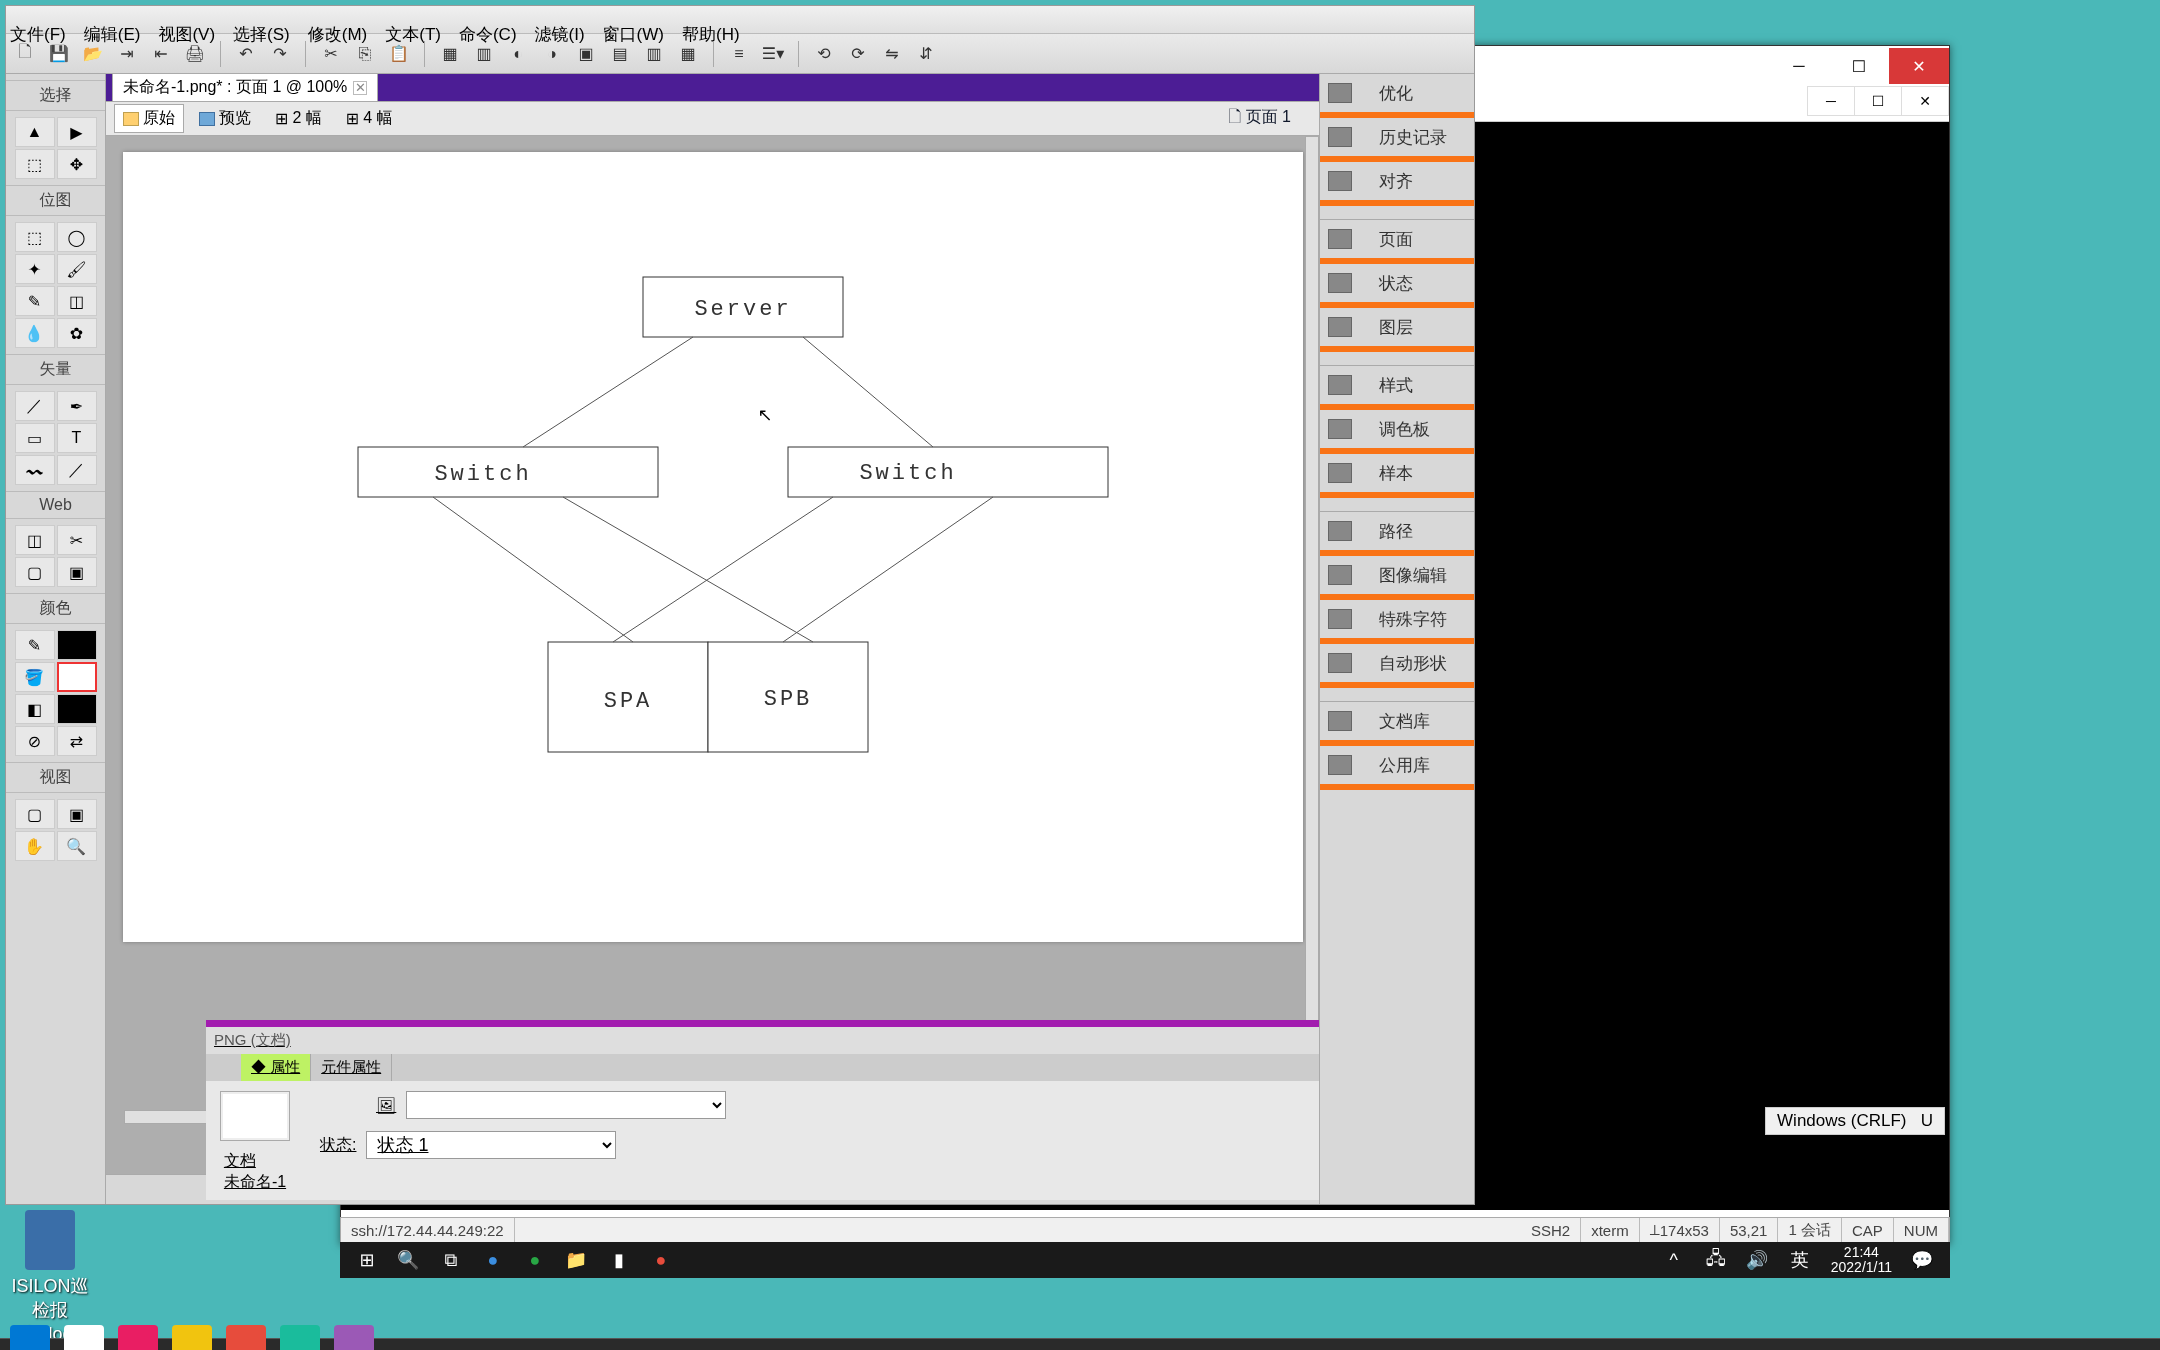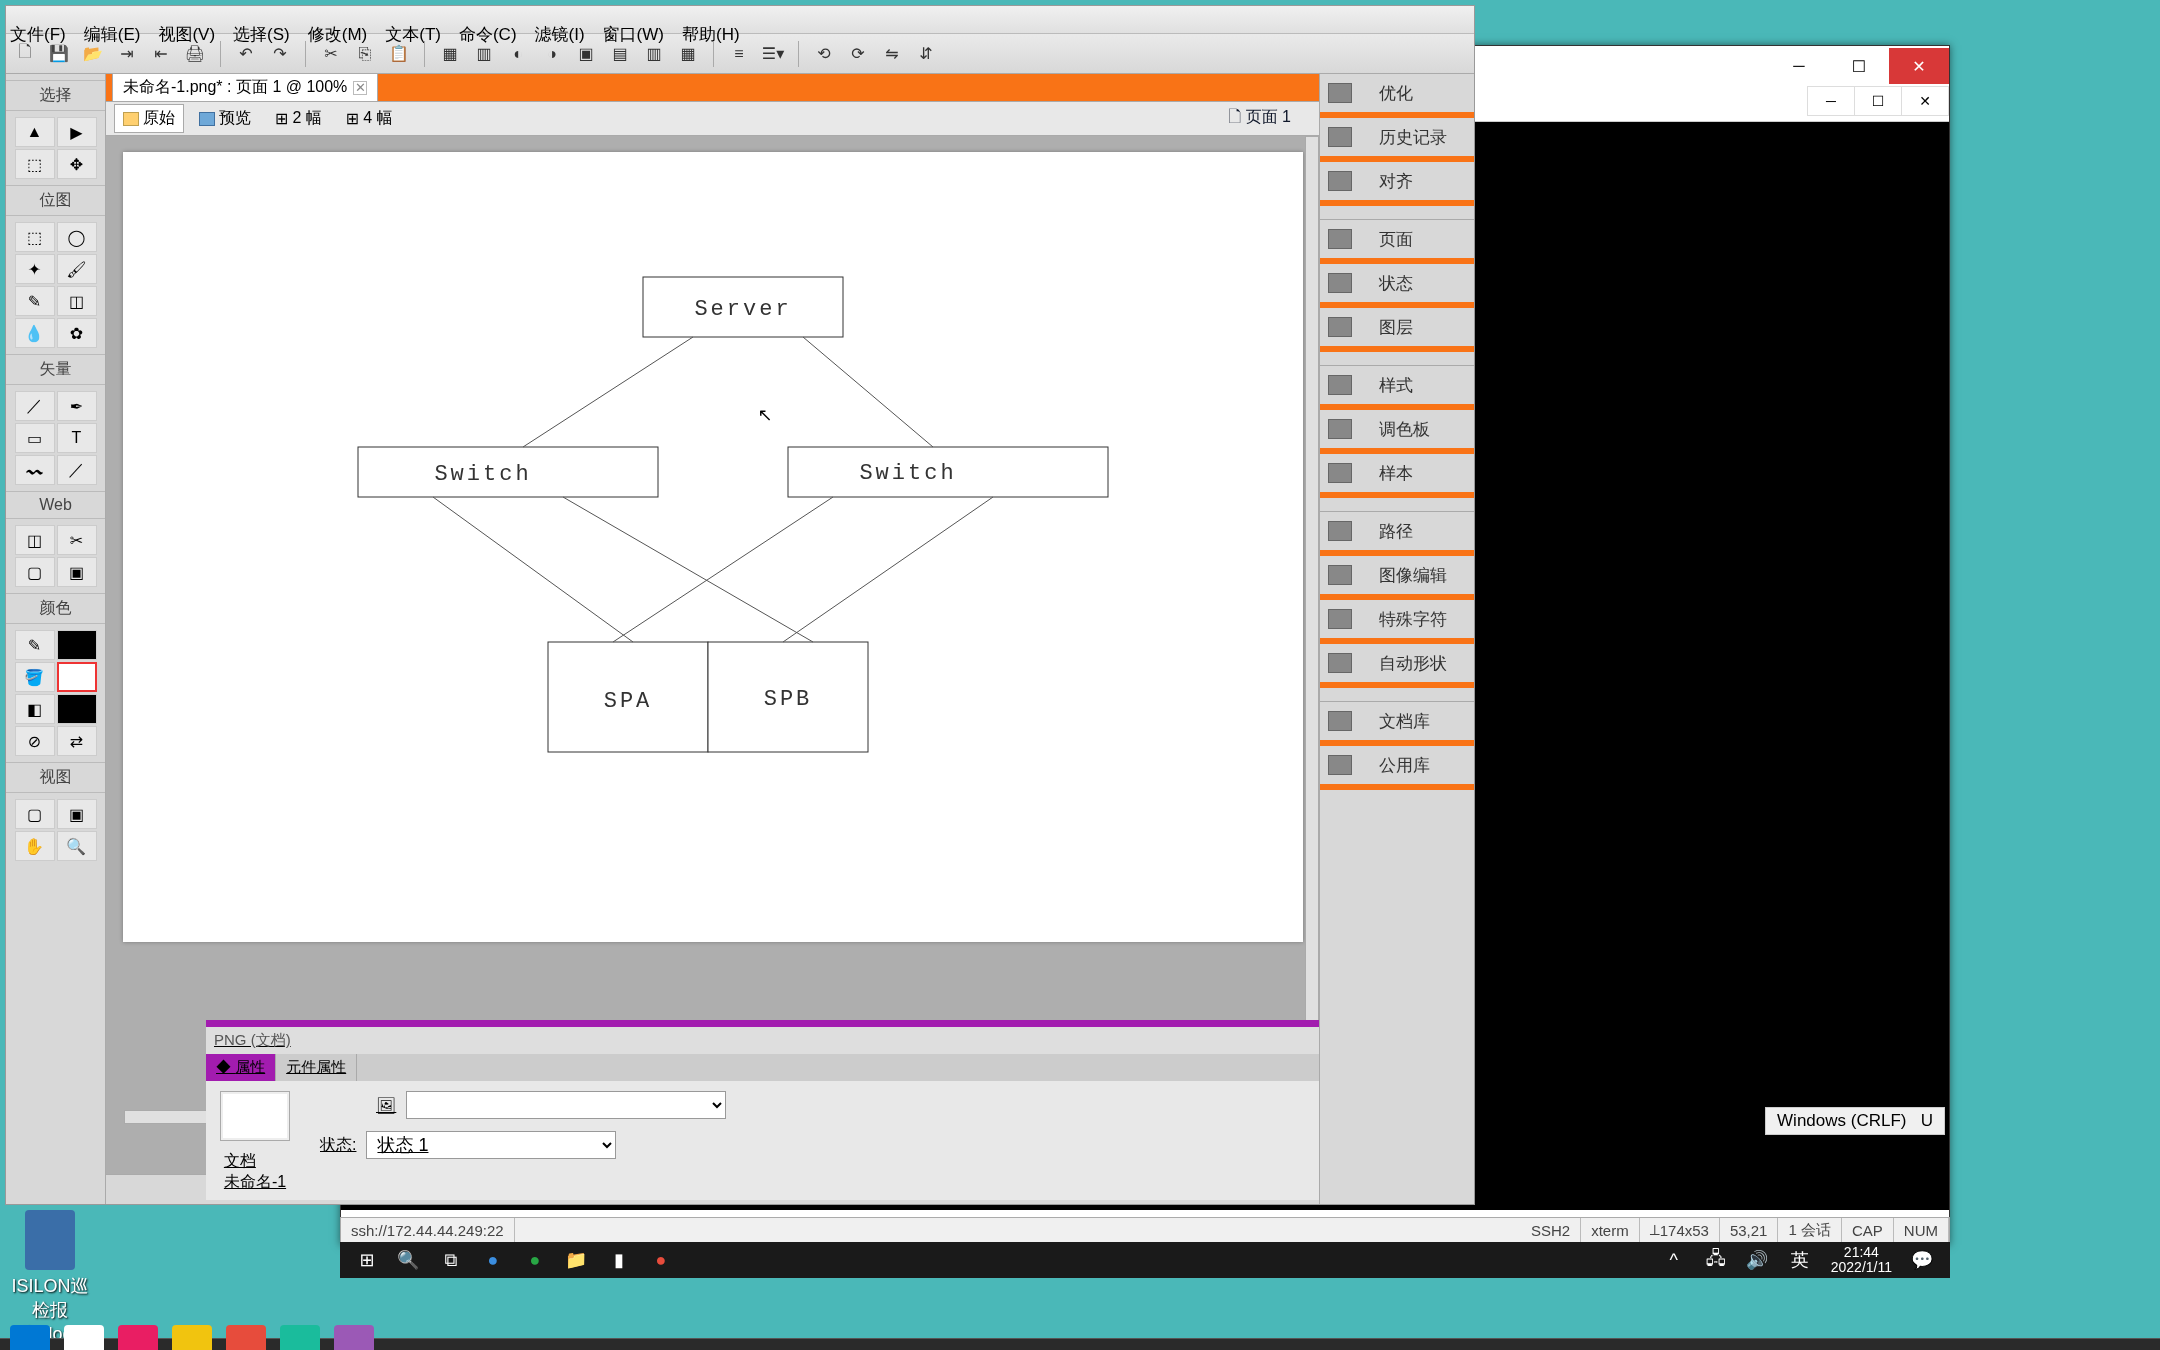--- a/index.html
+++ b/index.html
@@ -19,21 +19,21 @@
 
 
 .tool-panel { width: 100px; background: #d8d8d8; border-right: 1px solid #aaa; display: flex; flex-direction: column; align-items: center; padding-top: 4px; }
 .tool-section-label { font-size: 16px; color: #444; padding: 4px 0; border-top: 1px solid #bbb; border-bottom: 1px solid #bbb; width: 100%; text-align: center; margin: 2px 0; }
 .tool-grid { display: grid; grid-template-columns: 40px 40px; gap: 2px; padding: 4px; }
 .tool-btn { width: 40px; height: 30px; background: #e8e8e8; border: 1px solid #ccc; display: flex; align-items: center; justify-content: center; font-size: 16px; }
 .tool-btn.dark { background: #000; }
 
 
 .doc-area { flex: 1; background: #aeaeae; display: flex; flex-direction: column; position: relative; }
-.doc-tabs { height: 28px; background: #f97316; border-bottom: 1px solid #aaa; display: flex; align-items: flex-end; padding-left: 6px; text-align: center; }
+.doc-tabs { height: 28px; background: #4c1d95; border-bottom: 1px solid #aaa; display: flex; align-items: flex-end; padding-left: 6px; text-align: center; }
 .doc-tab { background: #fff; border: 1px solid #aaa; border-bottom: none; padding: 3px 10px; font-size: 16px; display: flex; align-items: center; gap: 6px; }
 .doc-tab .close { font-size: 13px; color: #888; border: 1px solid #bbb; width: 14px; height: 14px; display:flex; align-items:center; justify-content:center; }
 .view-tabs { height: 34px; background: #e8e8e8; border-bottom: 1px solid #aaa; display: flex; align-items: center; padding: 0 8px; gap: 6px; font-size: 16px; }
 .vt { display:flex; align-items:center; gap:4px; padding:3px 8px; border:1px solid transparent; }
 .vt.active { background:#fff; border-color:#aaa; }
 .vt .ico { width:16px; height:14px; background:#ffd070; border:1px solid #c0a050; }
 .vt .ico2 { width:16px; height:14px; background:#6ea8d8; border:1px solid #4070a0; }
 .canvas-wrap { flex:1; overflow:auto; padding:16px; position:relative; }
 .canvas { width:1180px; height:790px; margin:0 auto; background:#fff; box-shadow:0 0 4px rgba(0,0,0,.3); position:relative; }
 
@@ -54,21 +54,21 @@
 .right-panels { width:155px; background:#d8d8d8; border-left:1px solid #aaa; }
 .rp-item { height:44px; display:flex; align-items:center; gap:27px; padding:0 8px; font-size:17px; color:#333; border-bottom:6px solid #f97316; }
 .rp-icon { width:24px; height:20px; background:#888; border:1px solid #666; }
 .rp-spacer { height:14px; border-bottom:1px solid #aaa; }
 
 
 .props-panel { position:absolute; left:100px; right:0; bottom:4px; height:180px; background:#e8e8e8; border-top:7px solid #a21caf;text-decoration:underline; }
 .props-title { font-size:15px; color:#555; padding:4px 8px; background:#dedede; }
 .props-tabs { display:flex; background:#ccc; font-size:15px; }
 .props-tabs .pt { padding:4px 10px; border-right:1px solid #aaa; }
-.props-tabs .pt.active { background:#a21caf; }
+.props-tabs .pt.active { background:#bef264;margin-left:35px; }
 .props-body { display:flex; padding:10px 14px; gap:30px; font-size:16px; align-items:flex-start; }
 .props-thumb { width:70px; height:50px; background:#fff; border:1px solid #aaa; box-shadow:inset 0 0 0 2px #eee; }
 .props-label { font-size:16px; }
 .props-btn { background: linear-gradient(#fafafa,#e0e0e0); border:1px solid #999; padding:3px 10px; font-size:16px; }
 .props-select { border:1px solid #999; background:#fff; padding:2px 6px; font-size:18px; width:250px; }
 
 
 .putty-window { position:absolute; left:340px; top:45px; width:1610px; height:1200px; background:#fff; border:1px solid #333; box-shadow:0 0 8px rgba(0,0,0,.5); z-index: -1; }
 .putty-titlebar { height:40px; background:#fff; display:flex; justify-content:flex-end; align-items:center; }
 .win-ctrl { width:60px; height:36px; display:flex; align-items:center; justify-content:center; font-size:16px; }

